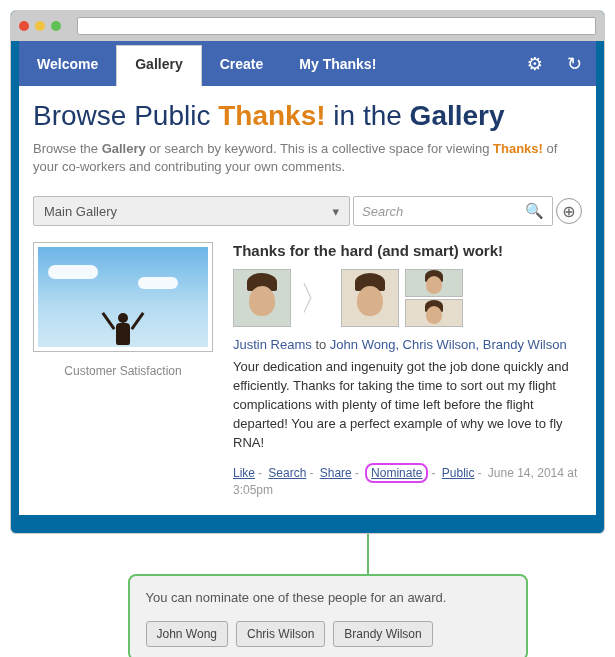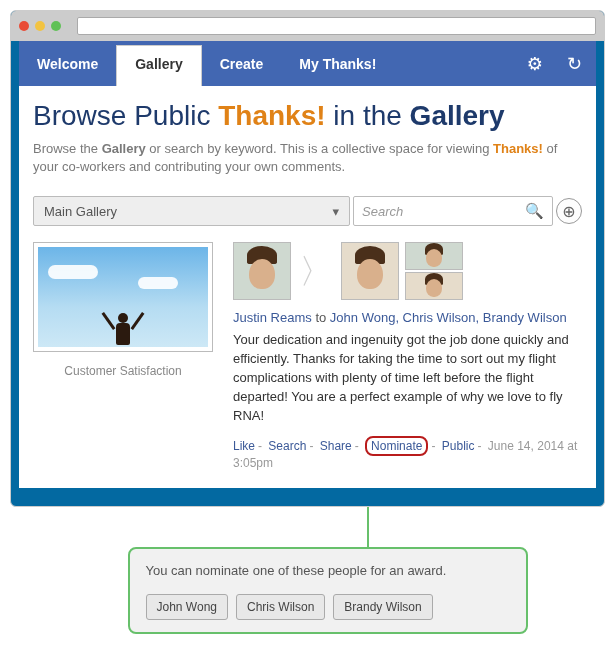--- a/index.html
+++ b/index.html
@@ -201,25 +201,25 @@
     color:#d0d0d0;
     font-size:34px;
     line-height:58px;
     padding:0 2px;
   }
   .names-line { color:#3b5998; font-size:13px; margin-bottom:6px; }
   .names-line .to { color:#555; font-weight:normal; }
   .names-line .name { font-weight:normal; }
   .body-text { color:#333; line-height:1.45; margin-bottom:10px; }
   .actions { font-size:12px; color:#888; }
-  .actions .link { color:#3b5998; cursor:pointer; }
+  .actions .link { color:#3b5998; cursor:pointer;text-decoration:underline; }
   .actions .sep { color:#999; padding:0 3px; }
   .nominate-wrap {
     display:inline-block;
-    border:2px solid #b91c1c;
+    border:2px solid #d946ef;
     border-radius:8px;
     padding:1px 4px;
   }
   .timestamp { color:#999; }
   .callout-connector {
     width:2px; height:40px; background:#67c06b;
     margin: 0 auto;
     position:relative;
     left: 60px;
   }
@@ -305,20 +305,21 @@
                 <div class="arm r"></div>
                 <div class="body"></div>
                 <div class="head"></div>
               </div>
             </div>
           </div>
           <div class="thumb-label">Customer Satisfaction</div>
         </div>
 
         <div class="post-col">
+          <div class="post-title">Thanks for the hard (and smart) work!</div>
 
           <div class="people-row">
             <div class="avatar bg1">
               <div class="hair"></div>
                 <div class="face"></div>
             </div>
             <div class="chevron">〉</div>
             <div class="avatar bg2">
               <div class="hair"></div>
                 <div class="face"></div>

